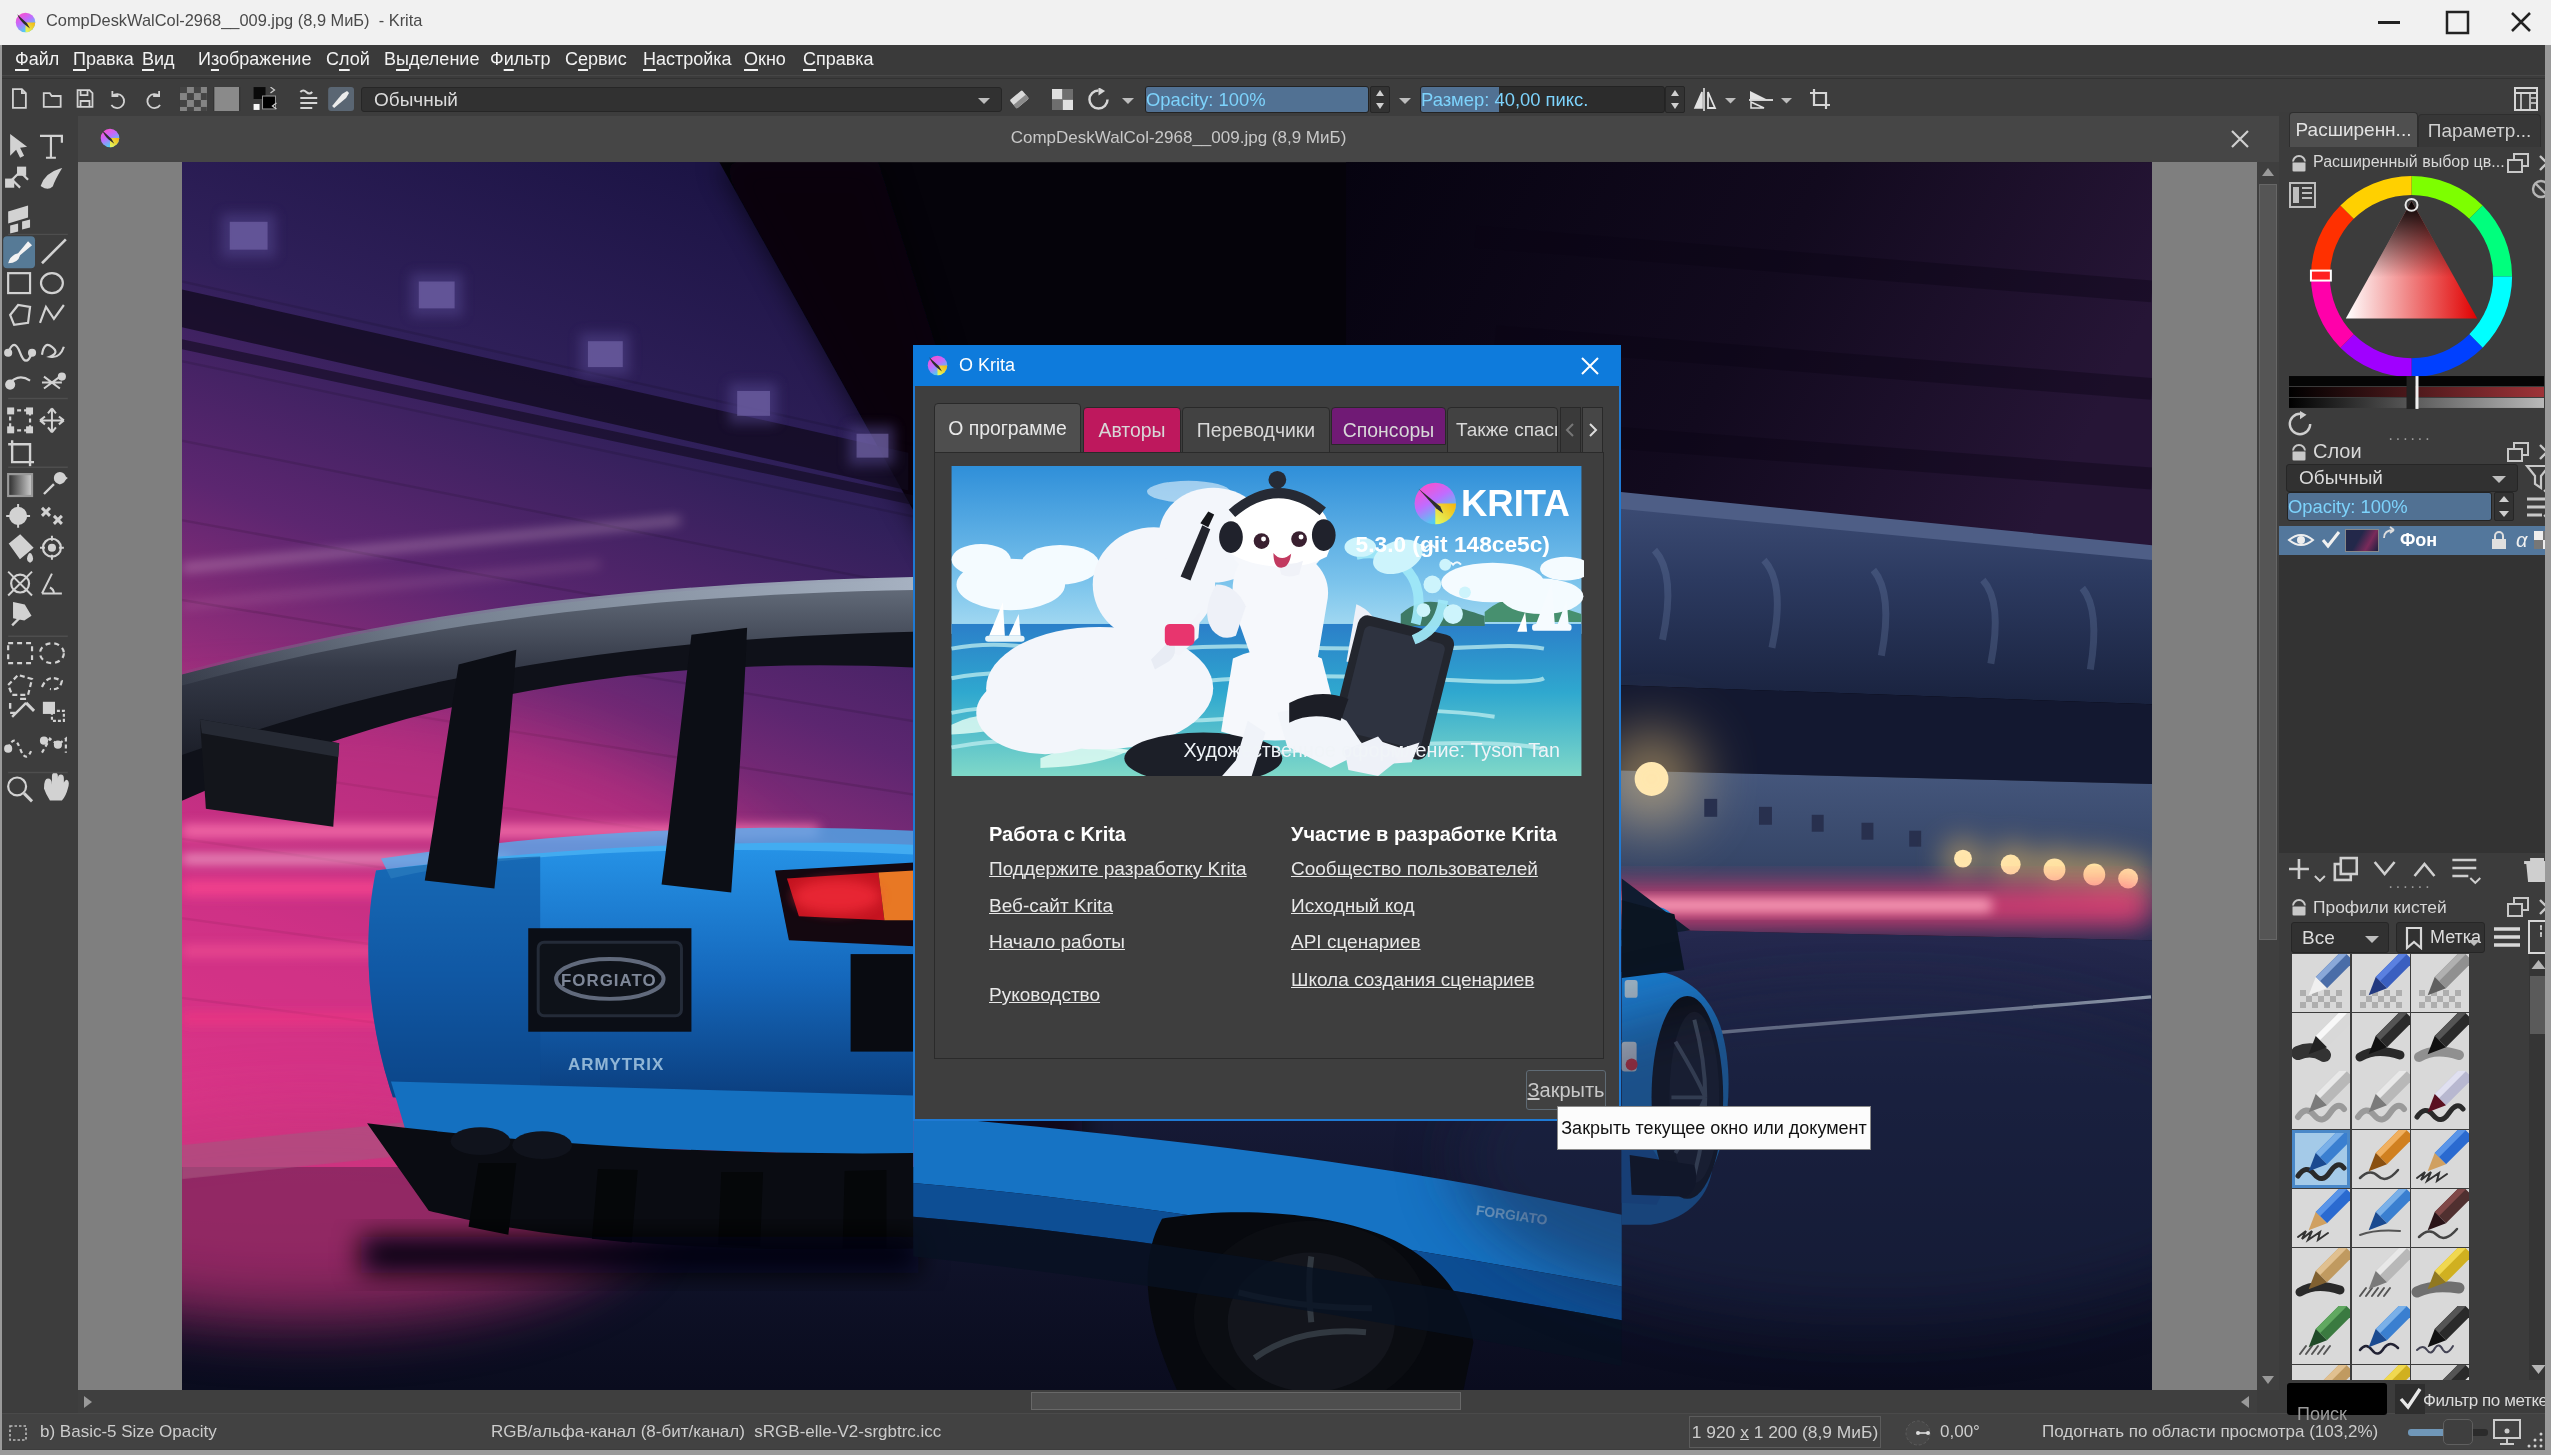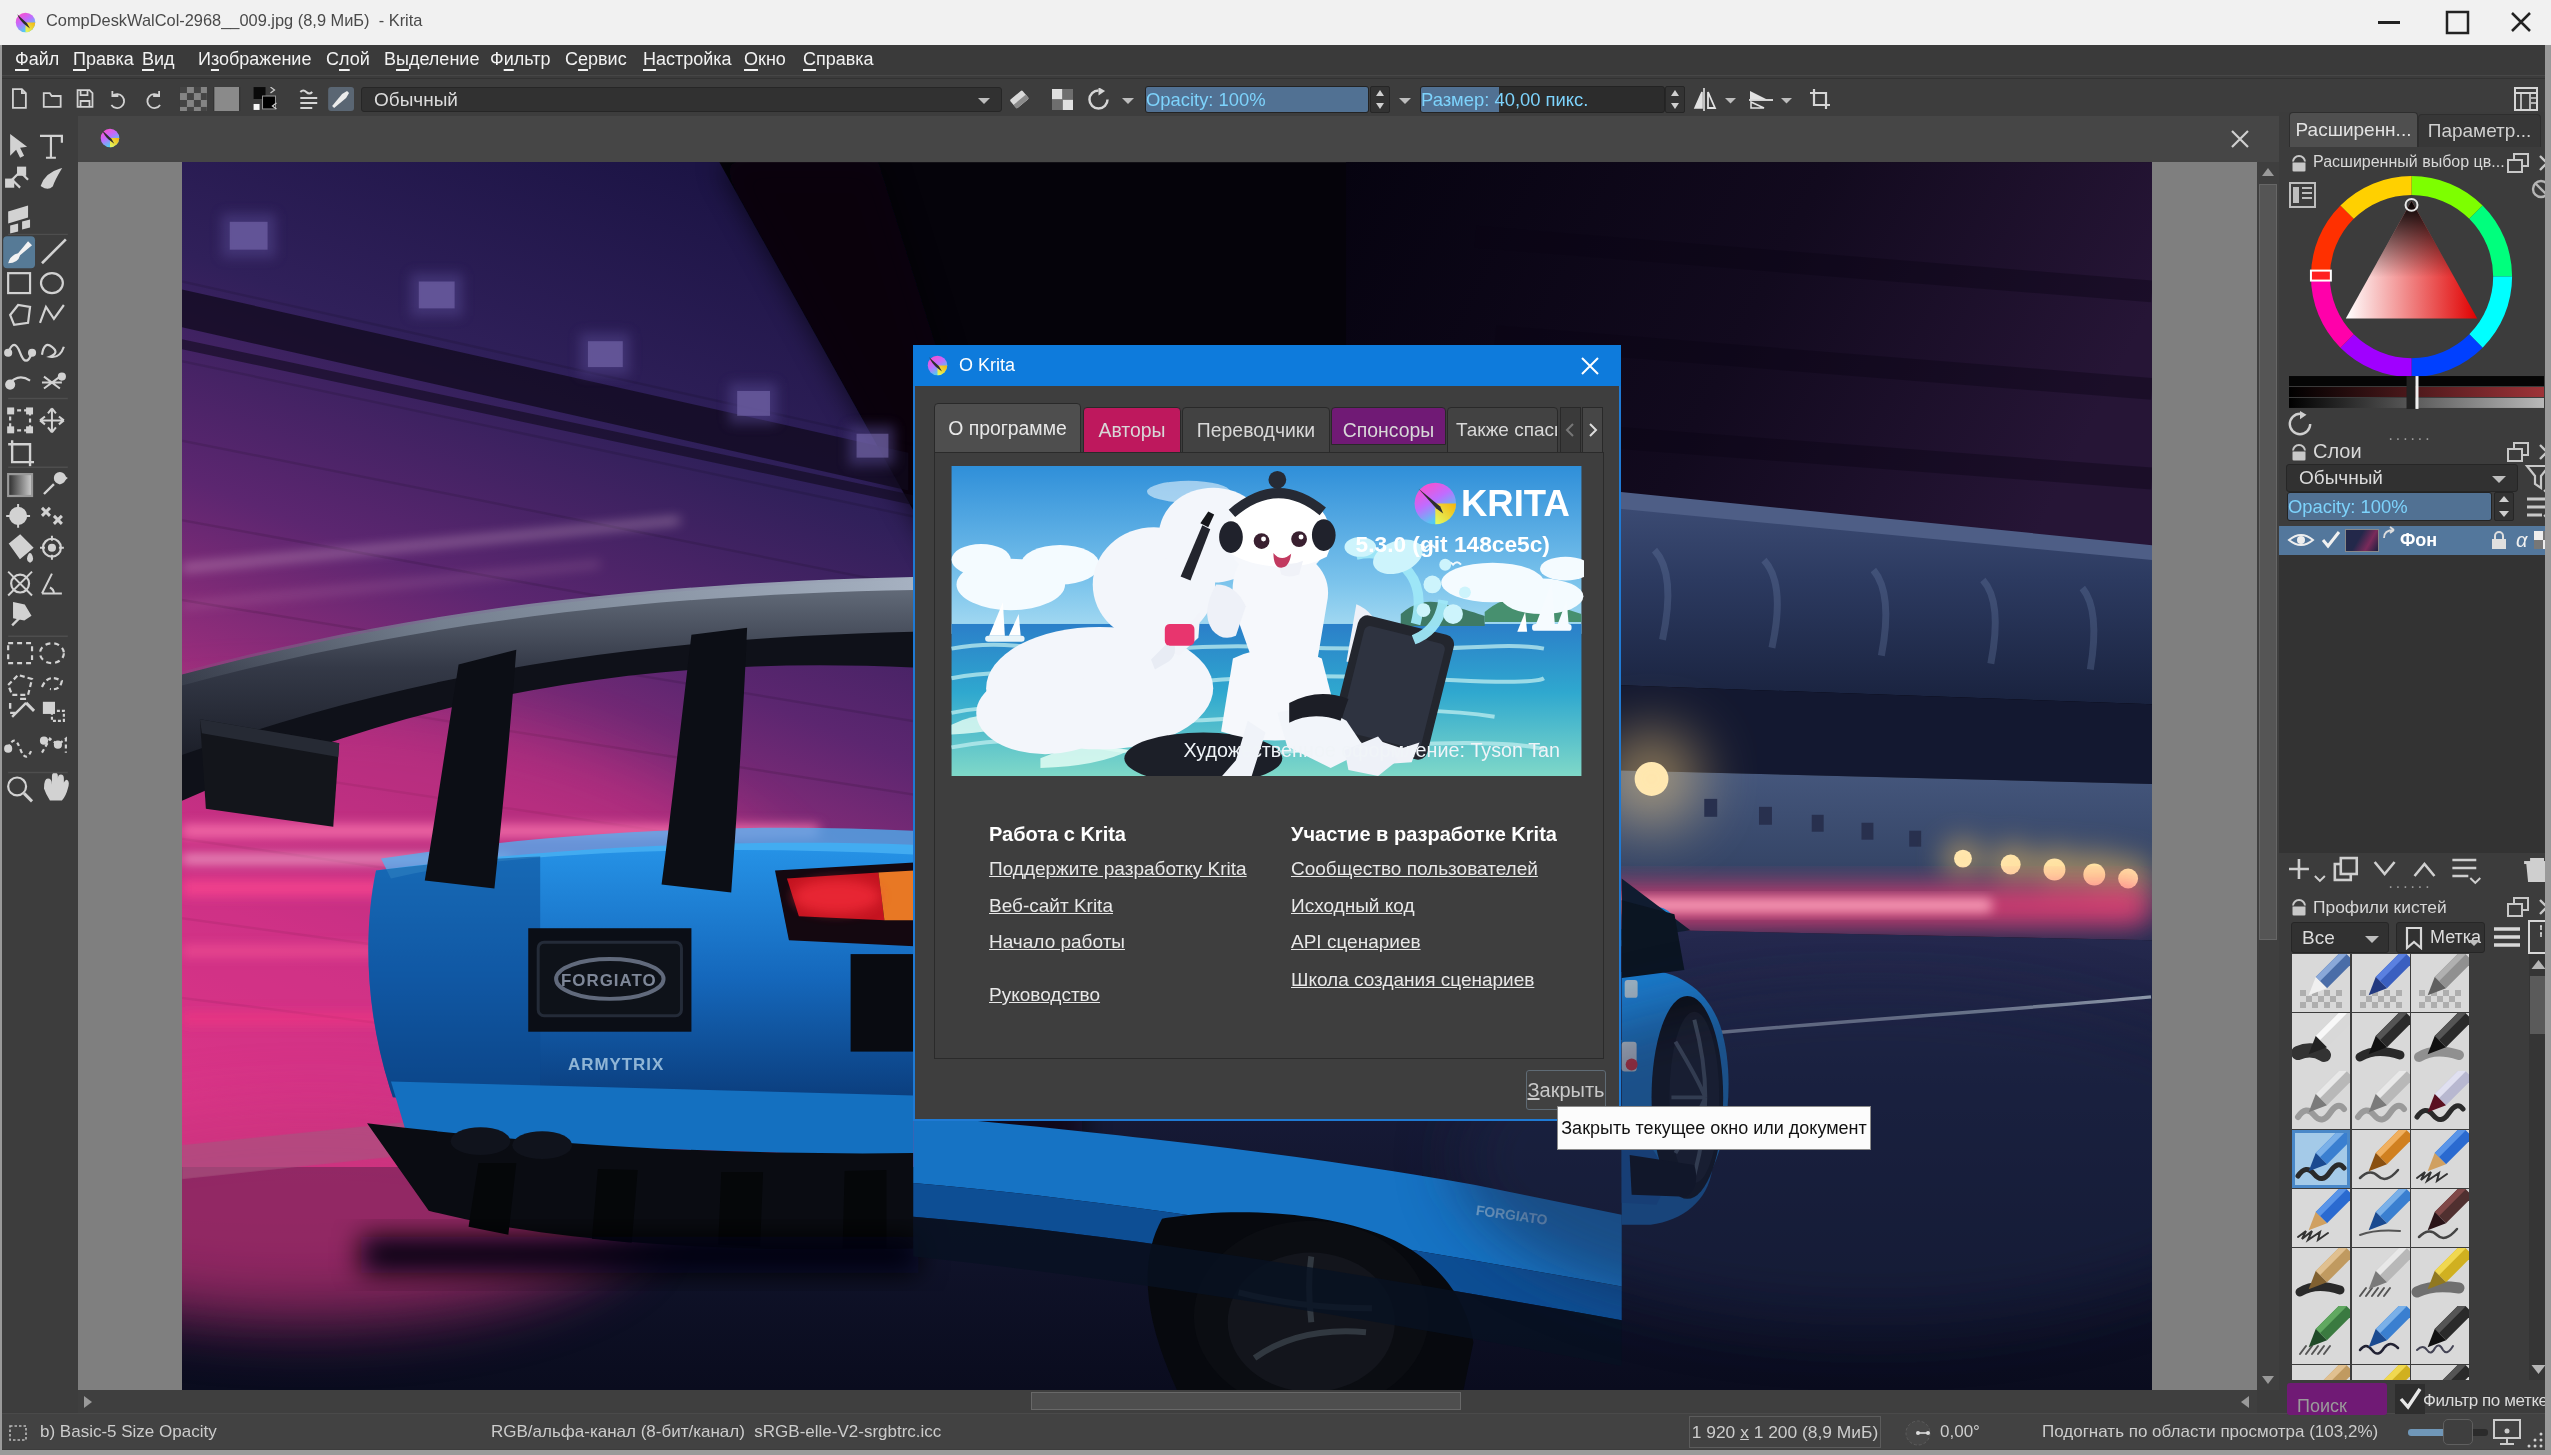--- a/index.html
+++ b/index.html
@@ -174,20 +174,21 @@
       <path d="M16 7 V23 M17 11 H23 M17 16 H23" stroke="#d6d6d6" stroke-width="1.6"></path>
     </svg>
 </div>
 
 <div class="abs" id="tabbar">
   <svg class="abs" style="left:22px;top:12px" width="20" height="20" viewBox="0 0 28 28">
       <circle cx="14" cy="14" r="13" fill="url(#kg1)"></circle>
       <path d="M14 14 L27 14 A13 13 0 0 1 14 27 Z" fill="url(#kg2)" opacity="0.95"></path>
       <path d="M3 3 C9 9 13 12 16 15 L20 22 L12 16 C8 12 5 8 3 3 Z" fill="#2d2d2d"></path>
     </svg>
+  <div class="abs" style="left:0;width:2201px;text-align:center;top:12px">CompDeskWalCol-2968__009.jpg (8,9 МиБ)</div>
   <svg class="abs" style="left:2152px;top:13px" width="20" height="20" viewBox="0 0 20 20">
       <path d="M2 2 L18 18 M18 2 L2 18" stroke="#d0d0d0" stroke-width="2.2"></path>
     </svg>
 </div>
 
 <div class="abs" id="toolbox">
   <svg width="78" height="756" viewBox="0 0 78 760">
     <g fill="none" stroke="#d2d2d2" stroke-width="2.2">
 
       <path d="M10 18 L10 40 L16 34 L20 42 L24 40 L20 32 L27 31 Z" fill="#d2d2d2" stroke="none"></path>
@@ -1012,21 +1013,21 @@
   <div class="abs" style="left:250px;top:842px;width:19px;height:426px;background:#353535">
     <svg class="abs" style="left:0;top:3px" width="19" height="16" viewBox="0 0 19 16">
         <path d="M9.5 3 l7 9 h-14 z" fill="#b5b5b5"></path>
       </svg>
     <div class="abs" style="left:1px;top:22px;width:17px;height:58px;background:#5a5a5a"></div>
     <svg class="abs" style="left:0;top:407px" width="19" height="16" viewBox="0 0 19 16">
         <path d="M9.5 13 l7 -9 h-14 z" fill="#b5b5b5"></path>
       </svg>
   </div>
 
-  <div class="abs" style="left:8px;top:1271px;width:100px;height:32px;background:#701a75;border-radius:3px;color:#9a9a9a;font-size:18px;padding:8px 10px;line-height:30px">Поиск</div>
+  <div class="abs" style="left:8px;top:1271px;width:100px;height:32px;background:#000000;border-radius:3px;color:#9a9a9a;font-size:18px;padding:16px 10px;line-height:30px">Поиск</div>
   <div class="abs" style="left:116px;top:1272px;width:30px;height:30px;background:#2e2e2e"><svg width="30" height="30" viewBox="0 0 30 30">
         <path d="M6 15 l7 8 L25 5" fill="none" stroke="#e8e8e8" stroke-width="3.4"></path>
       </svg></div>
   <div class="abs" style="left:144px;top:1279px;color:#dcdcdc;font-size:17px;letter-spacing:-0.4px;white-space:nowrap">Фильтр по метке</div>
 </div>
 
 <div class="abs" id="dlgtitle">
   <svg class="abs" style="left:14px;top:10px" width="21" height="21" viewBox="0 0 28 28">
       <circle cx="14" cy="14" r="13" fill="url(#kg1)"></circle>
       <path d="M14 14 L27 14 A13 13 0 0 1 14 27 Z" fill="url(#kg2)" opacity="0.95"></path>

